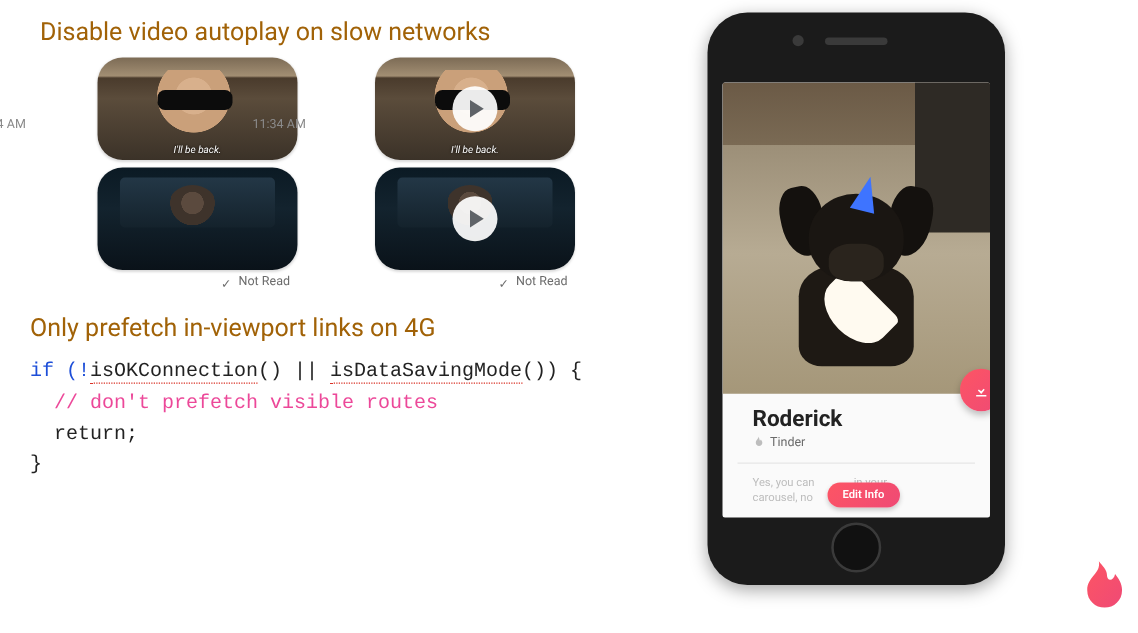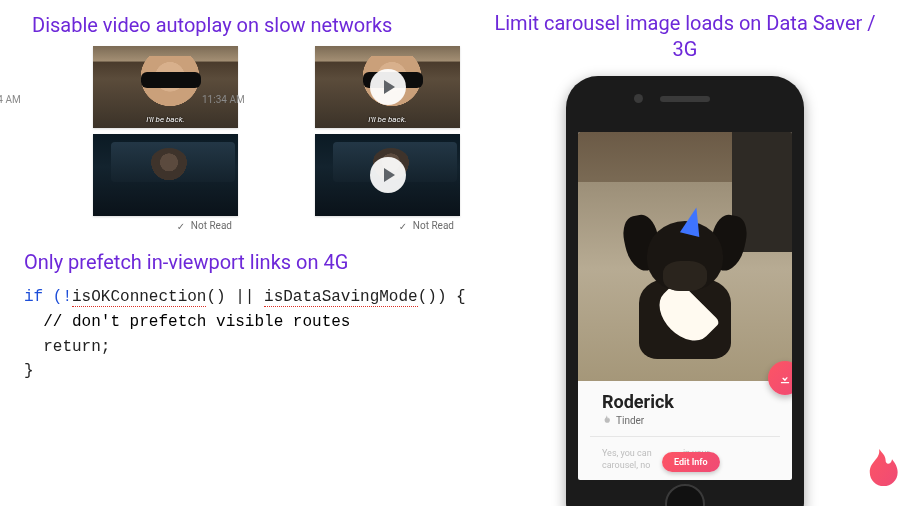--- a/index.html
+++ b/index.html
@@ -8,32 +8,32 @@
     background: #fff;
     width: 910px;
     height: 506px;
     position: relative;
     overflow: hidden;
   }
   .container { display: flex; width: 100%; height: 100%; }
   .left-col { width: 480px; padding: 12px 10px 10px 24px; display: flex; flex-direction: column; }
   .right-col { flex: 1; padding: 10px 30px 10px 10px; display: flex; flex-direction: column; align-items: center; position: relative; }
 
-  .heading { color: #6d28d9; font-size: 20px; font-weight: 400; line-height: 1.3; }
+  .heading { color: #a16207; font-size: 20px; font-weight: 400; line-height: 1.3; }
   .heading-left1 { text-align: left; margin-left: 8px; margin-bottom: 8px; }
   .heading-left2 { text-align: left; margin-left: 0; margin-top: 18px; margin-bottom: 10px; }
   .heading-right { text-align: center; margin-bottom: 14px; }
 
   
   .chats { display: flex; gap: 12px; margin-left: 4px; }
   .chat-col { width: 210px; position: relative; }
   .ts { position: absolute; left: -50px; top: 48px; font-size: 10px; color: #8a8a8a; }
   .chat-col.second .ts { left: -48px; }
   .thumb-stack { display: flex; flex-direction: column; gap: 6px; align-items: flex-end; }
-  .thumb { width: 145px; height: 82px; border-radius: 0; position: relative; overflow: hidden; box-shadow: 0 1px 2px rgba(0,0,0,.15); }
+  .thumb { width: 160px; height: 82px; border-radius: 20px; position: relative; overflow: hidden; box-shadow: 0 1px 2px rgba(0,0,0,.15); }
   .thumb.t1 { background: linear-gradient(180deg,#7c6b55 0%, #a28e73 18%, #4a3b2c 20%, #5b4c3b 40%, #3b3228 100%); }
   .face { position:absolute; left:40px; top:10px; width:74px; height:52px; background: radial-gradient(circle at 50% 40%, #d8b08c 0 30%, #caa07a 31% 60%, transparent 61%); border-radius: 10px; }
   .glasses { position:absolute; left:48px; top:26px; width:60px; height:16px; background: #0c0c0c; border-radius: 6px; }
   .subtitle { position:absolute; bottom:4px; left:50%; transform:translateX(-50%); color:#fff; font-style: italic; font-size:8px; text-shadow:0 0 2px #000; }
   .thumb.t2 { background: linear-gradient(180deg,#0b1a24 0%, #13232e 40%, #0a1219 100%); }
   .carwin { position:absolute; left:18px; top:8px; width:124px; height:40px; background: linear-gradient(180deg,#233746 0,#14222c 100%); border-radius:4px; }
   .face2 { position:absolute; left:56px; top:14px; width:40px; height:36px; background: radial-gradient(circle at 50% 40%, #5b4a3e 0 30%, #3e332b 31% 60%, transparent 61%); border-radius:50%; }
   .play { position:absolute; left:50%; top:50%; transform:translate(-50%,-50%); width:36px; height:36px; border-radius:50%; background: rgba(255,255,255,.92); display:flex; align-items:center; justify-content:center; }
   .play::after{ content:""; display:block; width:0; height:0; border-left:11px solid #5f6368; border-top:7px solid transparent; border-bottom:7px solid transparent; margin-left:3px; }
   .notread { display:flex; align-items:center; gap:4px; justify-content:flex-end; color:#6c6c6c; font-size:10px; margin-top:4px; padding-right:6px; }
@@ -43,21 +43,21 @@
   
   .code {
     font-family: "SFMono-Regular", Consolas, "Liberation Mono", Menlo, monospace;
     font-size: 16px;
     line-height: 1.55;
     color: #222;
     white-space: pre;
   }
   .kw { color: #1d4ed8; }
   .fn { border-bottom: 1px dotted #d93025; }
-  .comment { color: #000000; }
+  .comment { color: #ec4899; }
 
   
   .phone {
     width: 238px; height: 458px; background:#1b1b1b; border-radius: 32px; padding: 56px 12px 54px; position:relative; box-shadow: 0 4px 14px rgba(0,0,0,.35);
   }
   .phone::before { content:""; position:absolute; top:20px; left:50%; transform:translateX(-50%); width:50px; height:6px; background:#3a3a3a; border-radius:3px; }
   .phone::after { content:""; position:absolute; top:18px; left:68px; width:9px; height:9px; background:#3a3a3a; border-radius:50%; }
   .home-btn { position:absolute; bottom:10px; left:50%; transform:translateX(-50%); width:40px; height:40px; border:2px solid #3a3a3a; border-radius:50%; background:#111; }
   .screen { width:100%; height:100%; background:#fafafa; border-radius:2px; overflow:hidden; display:flex; flex-direction:column; }
   .photo-area { position:relative; height:252px; background: linear-gradient(180deg,#6b5a46 0,#7a6a54 20%, #9c8f78 20%, #b7ab93 55%, #a59779 100%); }
@@ -134,21 +134,20 @@
 
     <div class="heading heading-left2">Only prefetch in-viewport links on 4G</div>
 
     <div class="code"><span class="kw">if (!</span><span class="fn">isOKConnection</span><span>() || </span><span class="fn">isDataSavingMode</span><span>()) {</span>
 <span class="comment">  // don't prefetch visible routes</span>
 <span>  return;</span>
 <span>}</span></div>
   </div>
 
   <div class="right-col">
-    <div class="heading heading-right">Limit carousel image loads on Data Saver / 3G</div>
 
     <div class="phone">
       <div class="screen">
         <div class="photo-area">
           <div class="cabinet"></div>
           <div class="dog">
             <div class="dog-body"></div>
             <div class="bandana"></div>
             <div class="dog-ear-l"></div>
               <div class="dog-ear-r"></div>

